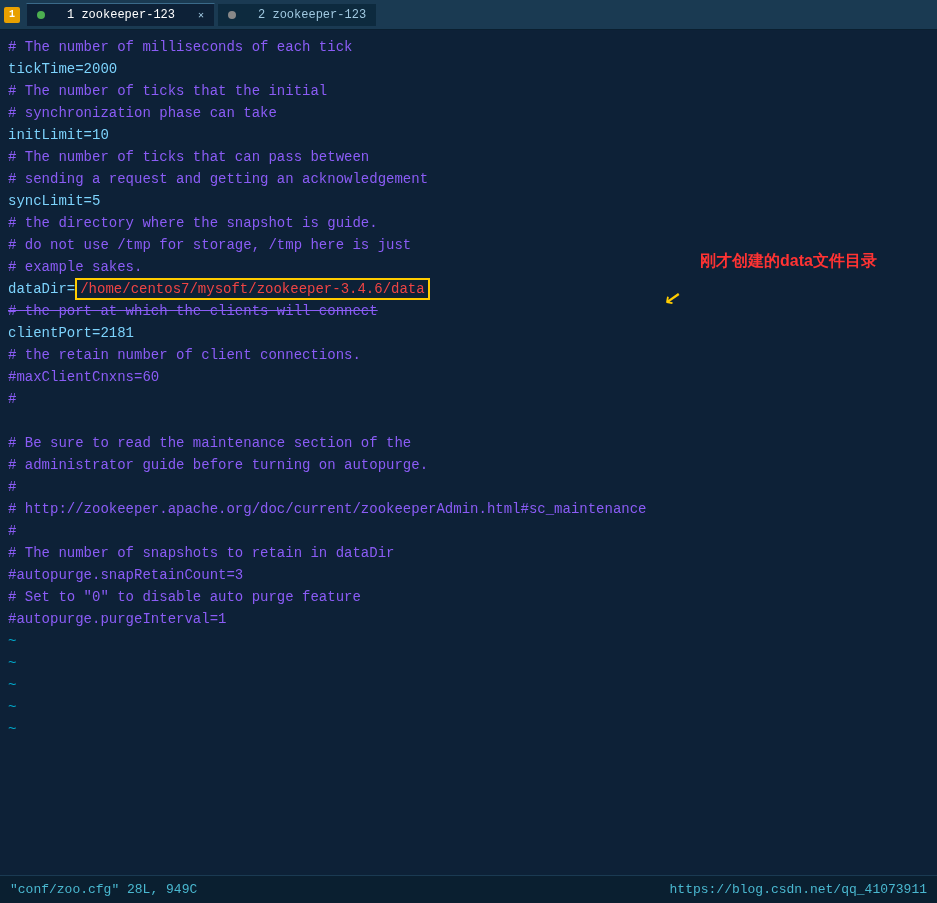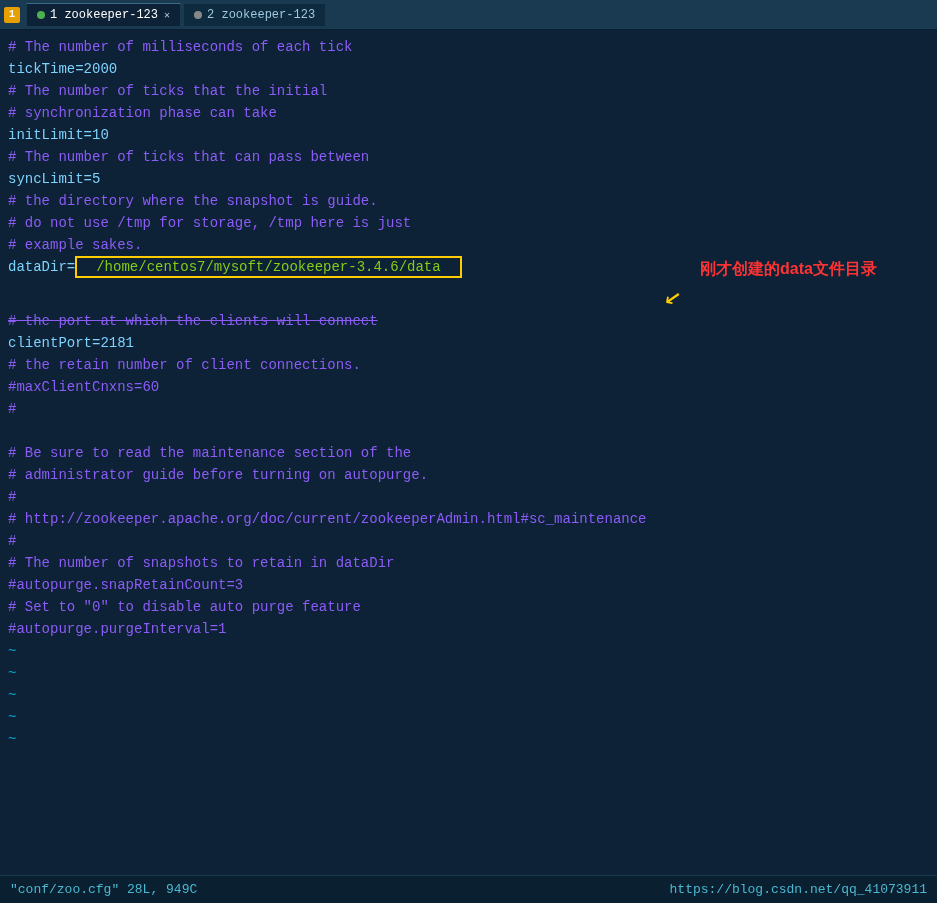--- a/index.html
+++ b/index.html
@@ -35,20 +35,21 @@
       align-items: center;
       padding: 4px 10px;
       background: #0d2a3e;
       border: 1px solid #1a3a52;
       border-bottom: none;
       color: #a0c8e0;
       font-size: 12px;
       margin-right: 2px;
       cursor: pointer;
       position: relative;
+      gap: 17px;
     }
     .tab.active {
       background: #0d2137;
       color: #ffffff;
       border-top: 1px solid #3a6a8a;
     }
     .tab .tab-close {
       margin-left: 6px;
       font-size: 10px;
       color: #a0c8e0;
@@ -80,21 +81,21 @@
 
     .comment { color: #8b5cf6; }
     .config-key { color: #7dd3fc; }
     .strikethrough {
       text-decoration: line-through;
     }
 
     
     .annotation {
       position: absolute;
-      top: 229px;
+      top: 221px;
       right: 60px;
       color: #ff3333;
       font-size: 16px;
       font-family: 'Microsoft YaHei', 'SimHei', sans-serif;
       font-weight: bold;
       white-space: nowrap;
       pointer-events: none;
     }
 
     
@@ -133,26 +134,27 @@
 </div>
 
 <div class="editor">
 
   <span class="line comment"># The number of milliseconds of each tick</span>
   <span class="line"><span class="config-key">tickTime=2000</span></span>
   <span class="line comment"># The number of ticks that the initial</span>
   <span class="line comment"># synchronization phase can take</span>
   <span class="line"><span class="config-key">initLimit=10</span></span>
   <span class="line comment"># The number of ticks that can pass between</span>
+  <span class="line comment"># sending a request and getting an acknowledgement</span>
   <span class="line"><span class="config-key">syncLimit=5</span></span>
   <span class="line comment"># the directory where the snapshot is guide.</span>
   <span class="line comment"># do not use /tmp for storage, /tmp here is just</span>
   <span class="line comment"># example sakes.</span>
-  <span class="line"><span class="config-key">dataDir=</span><span style="border: 2px solid #ffcc00; padding: 1px 19px; color: #84cc16;">/home/centos7/mysoft/zookeeper-3.4.6/data</span></span>
-  <span class="line comment strikethrough" style="text-decoration: line-through; margin-top: 32px;"># the port at which the clients will connect</span>
+  <span class="line"><span class="config-key">dataDir=</span><span style="border: 2px solid #ffcc00; padding: 1px 3px; color: #ef4444;">/home/centos7/mysoft/zookeeper-3.4.6/data</span></span>
+  <span class="line comment strikethrough" style="text-decoration: line-through;"># the port at which the clients will connect</span>
   <span class="line"><span class="config-key">clientPort=2181</span></span>
   <span class="line comment"># the retain number of client connections.</span>
   <span class="line comment">#maxClientCnxns=60</span>
   <span class="line comment">#</span>
   <span class="line"> </span>
   <span class="line comment"># Be sure to read the maintenance section of the</span>
   <span class="line comment"># administrator guide before turning on autopurge.</span>
   <span class="line comment">#</span>
   <span class="line comment"># http://zookeeper.apache.org/doc/current/zookeeperAdmin.html#sc_maintenance</span>
   <span class="line comment">#</span>

